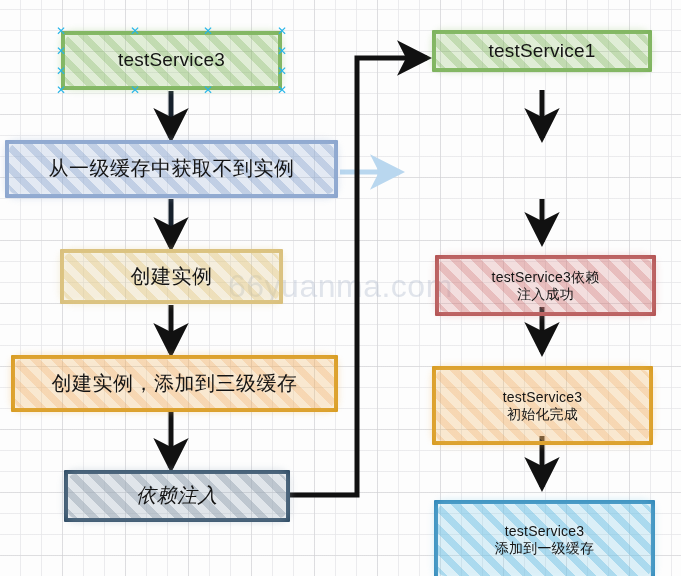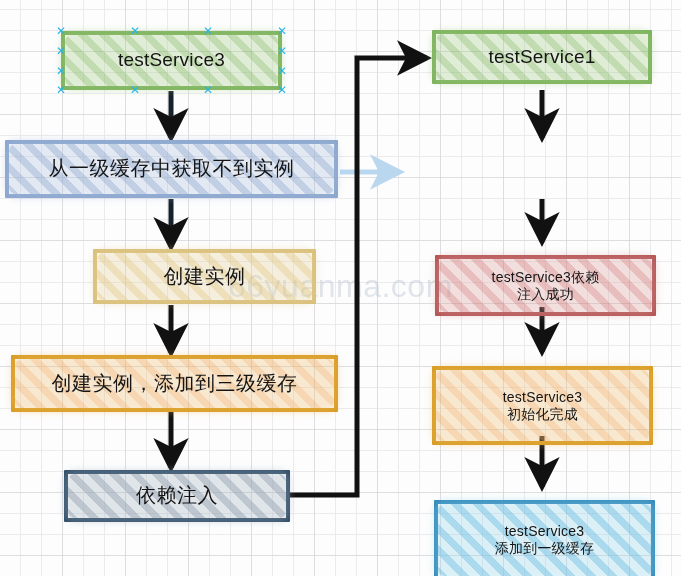--- a/index.html
+++ b/index.html
@@ -96,29 +96,29 @@
 
   
   .c-green  { border: 4px solid #7cb25c; }
   .c-green::before  { background: repeating-linear-gradient(45deg, rgba(124,178,92,0.30) 0 7px, rgba(255,255,255,0) 7px 15px); }
   .c-green::after   { background: #9ec97f; }
 
   .c-blue   { border: 4px solid #8aa4cd; }
   .c-blue::before   { background: repeating-linear-gradient(45deg, rgba(138,164,205,0.38) 0 7px, rgba(255,255,255,0) 7px 15px); }
   .c-blue::after    { background: #a8bedd; }
 
-  .c-sand   { border: 4px solid #d9bf7a; margin-left: 33px; }
+  .c-sand   { border: 4px solid #d9bf7a; }
   .c-sand::before   { background: repeating-linear-gradient(45deg, rgba(224,195,120,0.34) 0 7px, rgba(255,255,255,0) 7px 15px); }
   .c-sand::after    { background: #e3cf97; }
 
   .c-amber  { border: 4px solid #d79b1e; }
   .c-amber::before  { background: repeating-linear-gradient(45deg, rgba(240,166,95,0.26) 0 7px, rgba(255,255,255,0) 7px 15px); }
   .c-amber::after   { background: #f0bb6a; }
 
-  .c-navy   { border: 4px solid #2d4a63; }
+  .c-navy   { border: 4px solid #2d4a63; font-style: italic; }
   .c-navy::before   { background: repeating-linear-gradient(45deg, rgba(152,165,178,0.48) 0 7px, rgba(255,255,255,0) 7px 15px); }
   .c-navy::after    { background: #9fb0c0; }
 
   .c-gray   { border: 4px solid #6d6d6d; }
   .c-gray::before   { background: repeating-linear-gradient(45deg, rgba(170,170,170,0.13) 0 7px, rgba(255,255,255,0) 7px 15px); }
   .c-gray::after    { background: #b6b6b6; }
 
   .c-red    { border: 4px solid #b25151; }
   .c-red::before    { background: repeating-linear-gradient(45deg, rgba(200,96,96,0.26) 0 7px, rgba(255,255,255,0) 7px 15px); }
   .c-red::after     { background: #dd9a9a; }
@@ -205,21 +205,21 @@
   </div>
 
   <div class="node c-amber f-cjk" style="left:11px; top:355px; width:327px; height:57px;">
     <span class="lbl">创建实例，添加到三级缓存</span>
   </div>
 
   <div class="node c-navy f-cjk" style="left:64px; top:470px; width:226px; height:52px;">
     <span class="lbl">依赖注入</span>
   </div>
 
-  <div class="node c-green f-latin" style="left:432px; top:30px; width:220px; height:54px;text-align:right;">
+  <div class="node c-green f-latin" style="left:432px; top:30px; width:220px; height:42px;text-align:right;">
     <span class="lbl">testService1</span>
   </div>
 
 
   <div class="node c-red f-mix" style="left:435px; top:244px; width:221px; height:61px;">
     <span class="lbl">testService3依赖
 注入成功</span>
   </div>
 
   <div class="node c-amber f-mix" style="left:432px; top:355px; width:221px; height:79px;">

